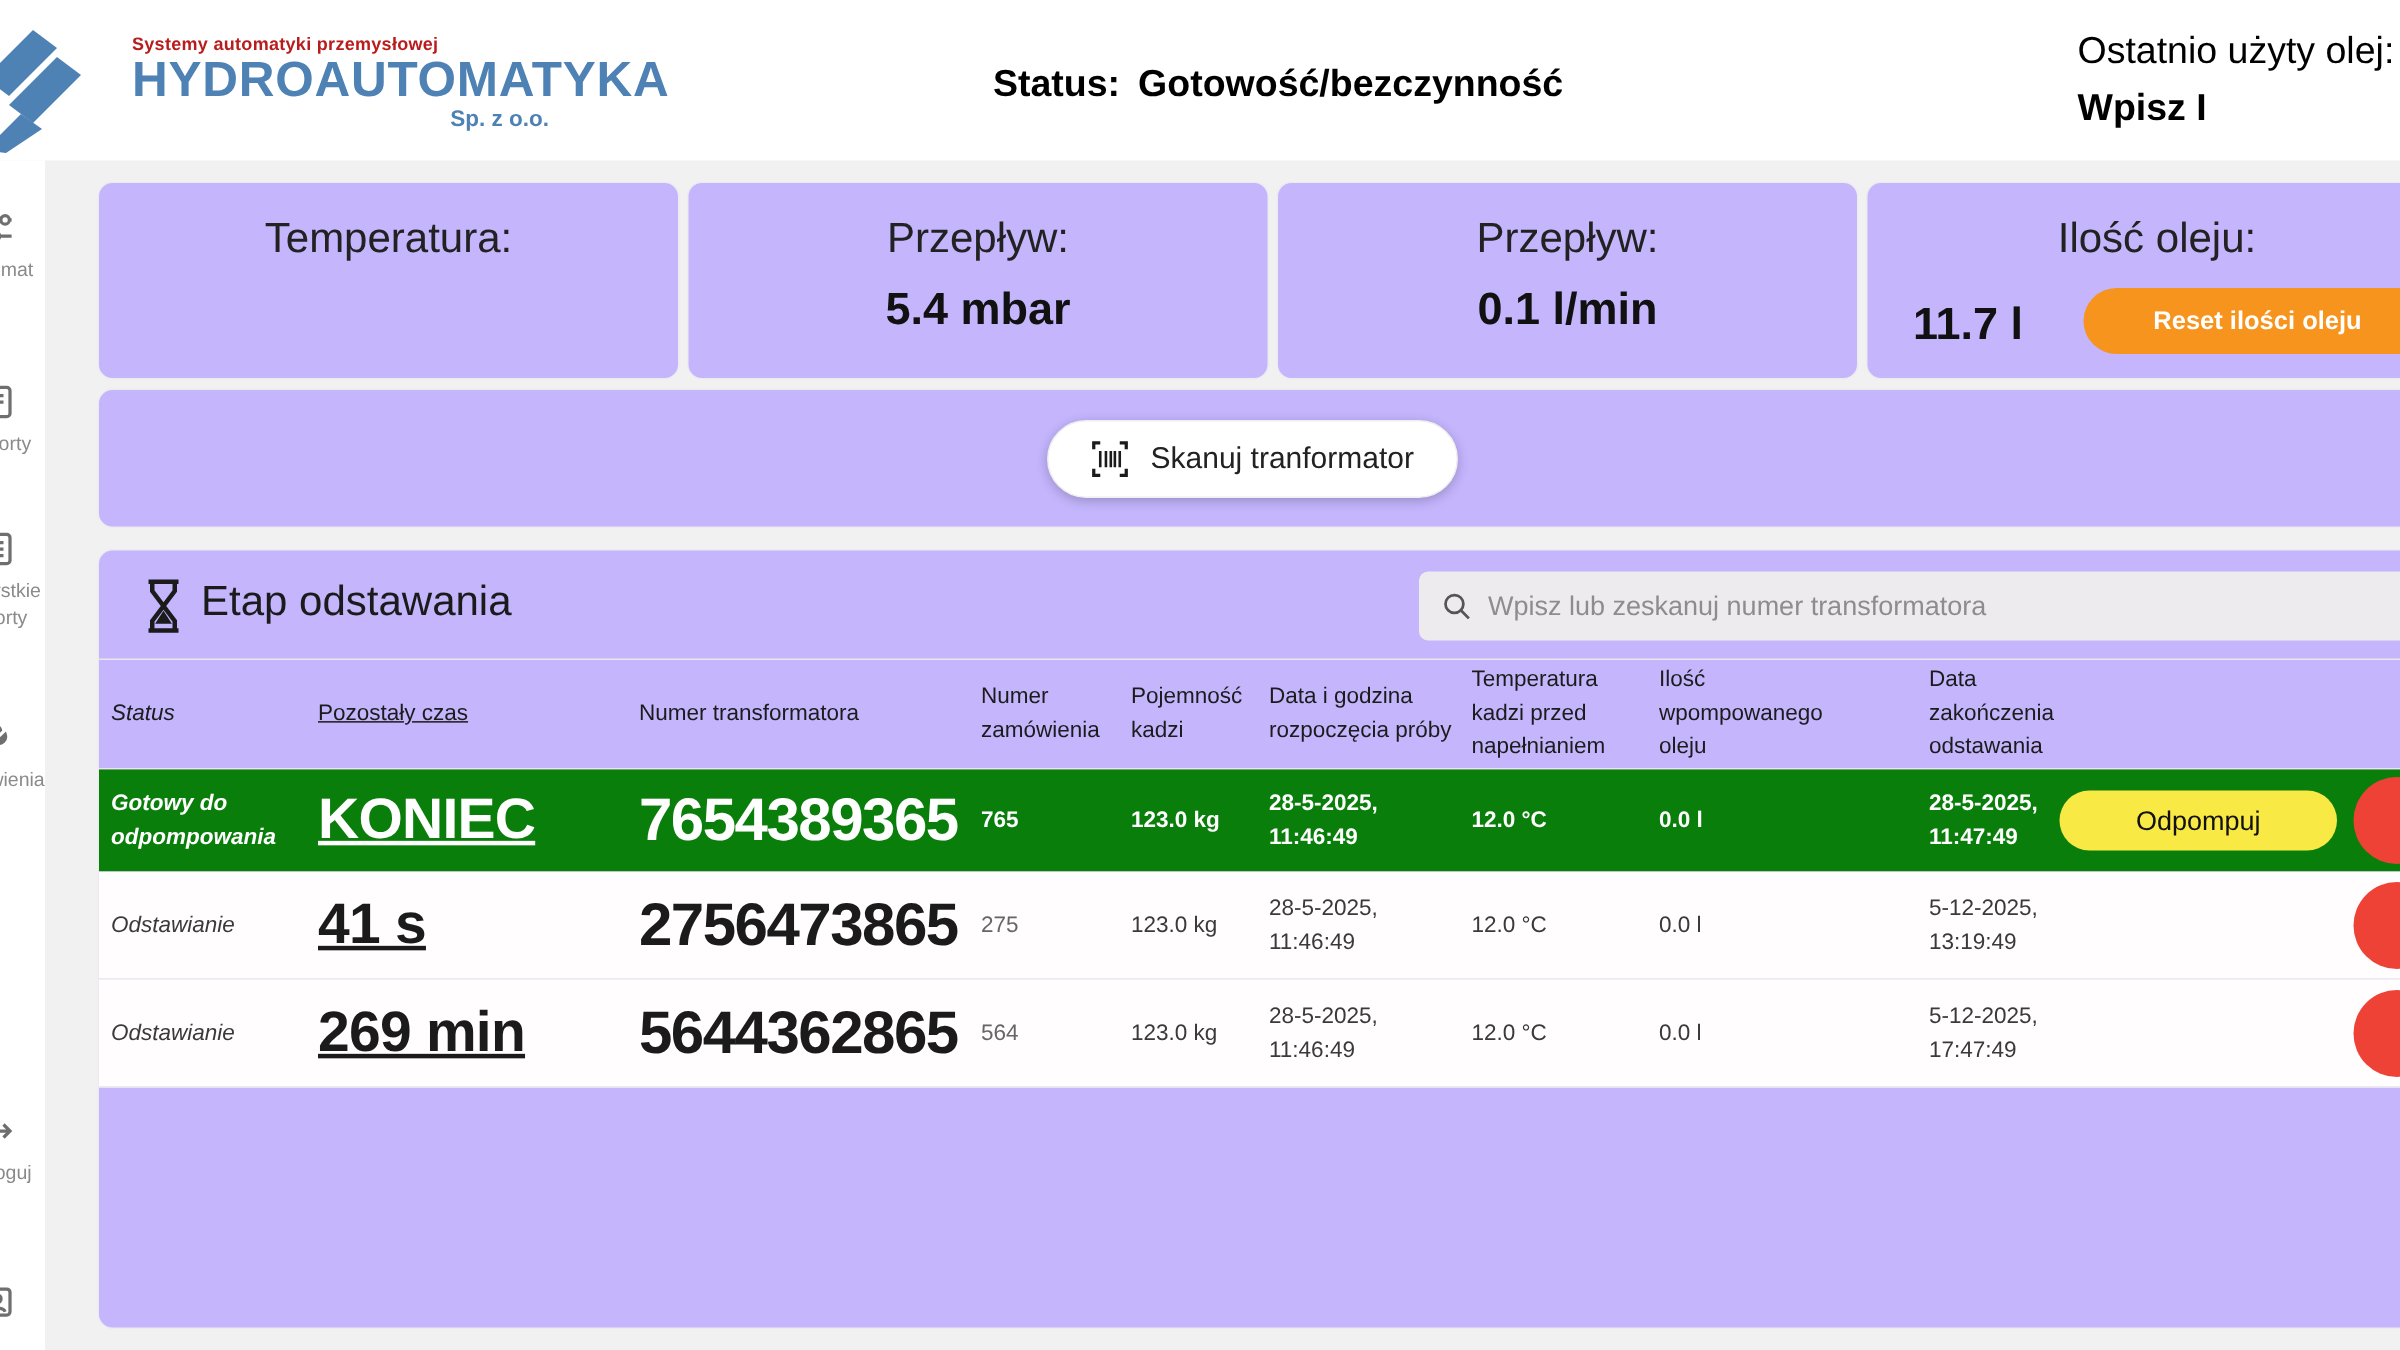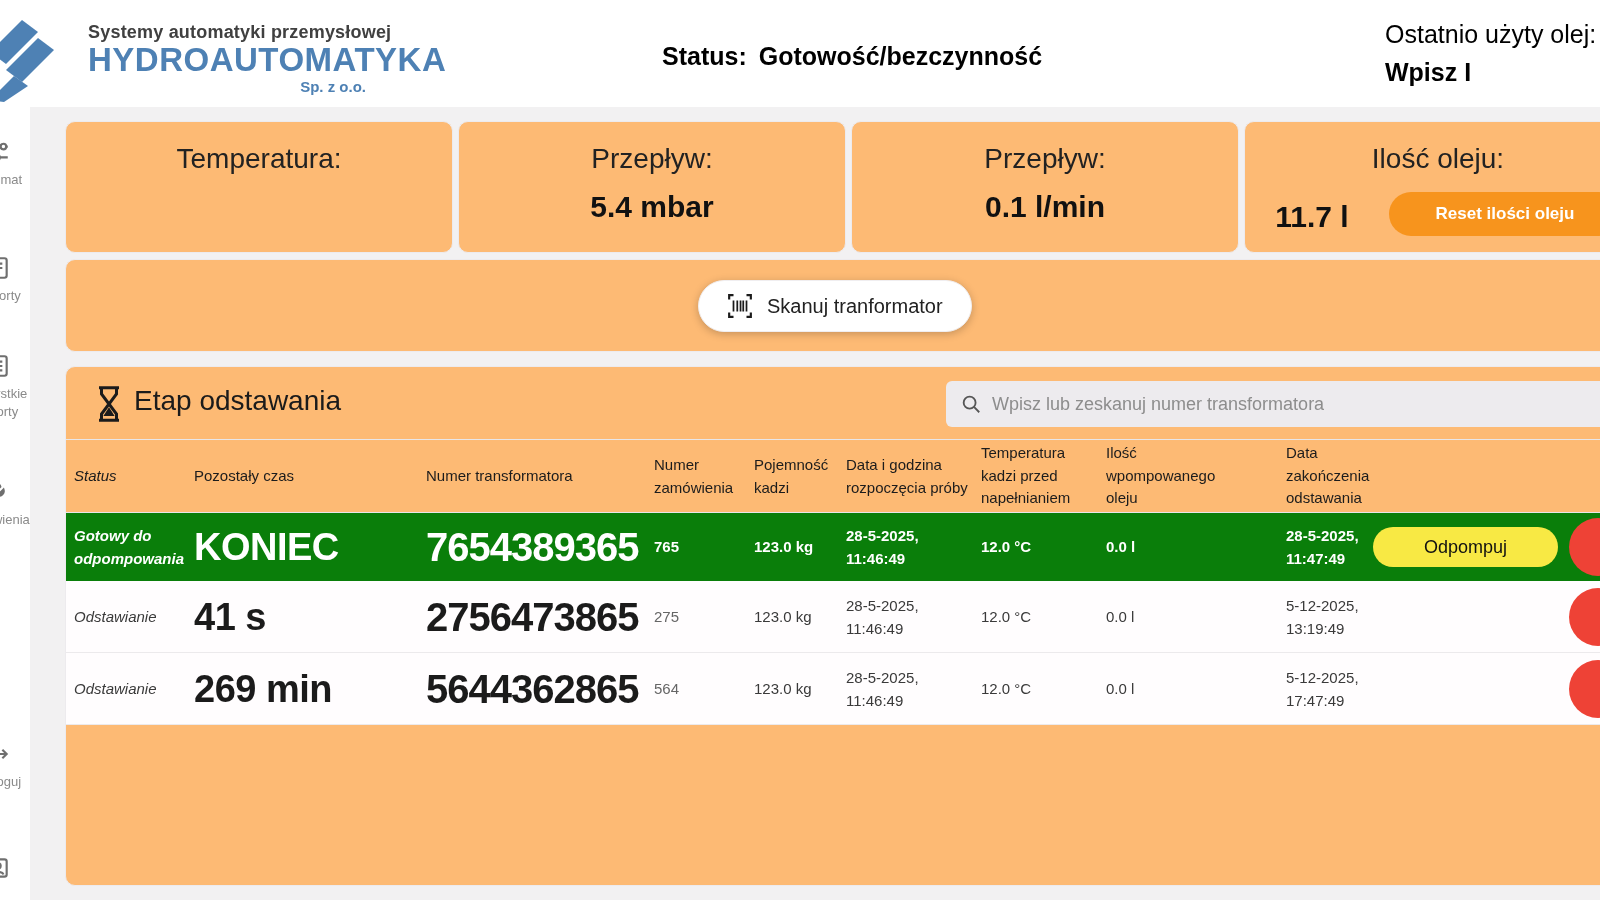--- a/index.html
+++ b/index.html
@@ -4,38 +4,38 @@
 <style>
   * { margin:0; padding:0; box-sizing:border-box; }
   html,body { width:1600px; height:900px; overflow:hidden; background:#f2f1f2;
               font-family:"Liberation Sans", sans-serif; color:#1b1b1b; }
 
   
   .top-header { position:absolute; left:0; top:0; width:1600px; height:107px; background:#ffffff; }
   .logo-wrap { position:absolute; left:-12px; top:12px; width:400px; height:92px; }
   .logo-mark { position:absolute; left:0; top:6px; }
   .logo-text { position:absolute; left:100px; top:10px; width:290px; }
-  .logo-tagline { font-size:18px; font-weight:bold; color:#404040; letter-spacing:.2px; white-space:nowrap; }
+  .logo-tagline { font-size:12px; font-weight:bold; color:#b91c1c; letter-spacing:.2px; white-space:nowrap; }
   .logo-brand { font-size:33px; font-weight:bold; color:#4e81b4; letter-spacing:.5px; line-height:1.05; white-space:nowrap; }
   .logo-suffix { font-size:15px; font-weight:bold; color:#4e81b4; text-align:right; width:278px; }
   .status-line { position:absolute; left:662px; top:42px; font-size:25px; font-weight:bold; white-space:nowrap; color:#000; }
   .status-line .gap { display:inline-block; width:12px; }
   .lastused { position:absolute; left:1385px; top:20px; white-space:nowrap; }
   .lastused-label { font-size:25px; color:#000; }
   .lastused-value { font-size:25px; font-weight:bold; margin-top:9px; color:#000; }
 
   
   .sidebar { position:absolute; left:0; top:107px; width:30px; height:793px; background:#ffffff; overflow:hidden; }
   .sidebar-inner { position:absolute; left:-34px; top:0; width:64px; height:793px; }
   .side-item { position:absolute; width:64px; display:flex; flex-direction:column; align-items:center; color:#7e7e7e; }
   .side-item svg { stroke:#6f6f6f; }
   .side-label { font-size:13px; color:#8a8a8a; margin-top:6px; text-align:center; line-height:1.35; white-space:pre-line; }
 
   
-  .card { position:absolute; background:#fdba74; border:1px solid #edebee; border-radius:10px; }
+  .card { position:absolute; background:#c4b5fd; border:1px solid #edebee; border-radius:10px; }
   .metric-card { top:121px; height:132px; width:388px; text-align:center; }
   .metric-label { font-size:28px; color:#222; margin-top:21px; }
   .metric-value { font-size:30px; font-weight:bold; color:#111; margin-top:15px; }
   .metric-value-left { position:absolute; left:12px; top:78px; width:110px; font-size:30px; font-weight:bold; color:#111; text-align:center; }
   .reset-btn { position:absolute; left:144px; top:70px; width:232px; height:44px; border:none; border-radius:22px;
                background:#f7941d; color:#ffffff; font-size:17px; font-weight:bold; font-family:inherit; cursor:pointer; }
 
   .scan-card { left:65px; top:259px; width:1555px; height:93px; }
   .scan-btn { position:absolute; left:632px; top:20px; height:52px; padding:0 28px; display:flex; align-items:center; gap:14px;
               background:#ffffff; border:1px solid #f0eef0; border-radius:26px; box-shadow:0 2px 8px rgba(0,0,0,.22);
@@ -60,21 +60,21 @@
   .cell { position:absolute; top:50%; transform:translateY(-50%); font-size:15px; line-height:1.55; }
   .green .cell { font-weight:bold; color:#ffffff; }
   .cell-big { font-size:38px; font-weight:bold; letter-spacing:-.5px; white-space:nowrap; }
   .cell-num { font-size:40px; font-weight:bold; letter-spacing:-1px; white-space:nowrap; }
   .cell-date { white-space:pre-line; }
   .muted { color:#666; }
   .dark { color:#3a3a3a; }
 
   
   .c-status { left:8px;    width:128px;font-style:italic; }
-  .c-remain { left:128px;  width:215px; }
+  .c-remain { left:146px;  width:215px;text-decoration:underline; }
   .c-transf { left:360px;  width:225px; }
   .c-order  { left:588px;  width:92px;  }
   .c-capac  { left:688px;  width:86px;  }
   .c-start  { left:780px;  width:128px; }
   .c-temp   { left:915px;  width:115px; }
   .c-oil    { left:1040px; width:130px; }
   .c-end    { left:1220px; width:118px; }
 
   .pump-btn { position:absolute; left:1307px; top:50%; transform:translateY(-50%); width:185px; height:40px;
               border:none; border-radius:20px; background:#f8e944; color:#111; font-size:18px; font-family:inherit; cursor:pointer; }

